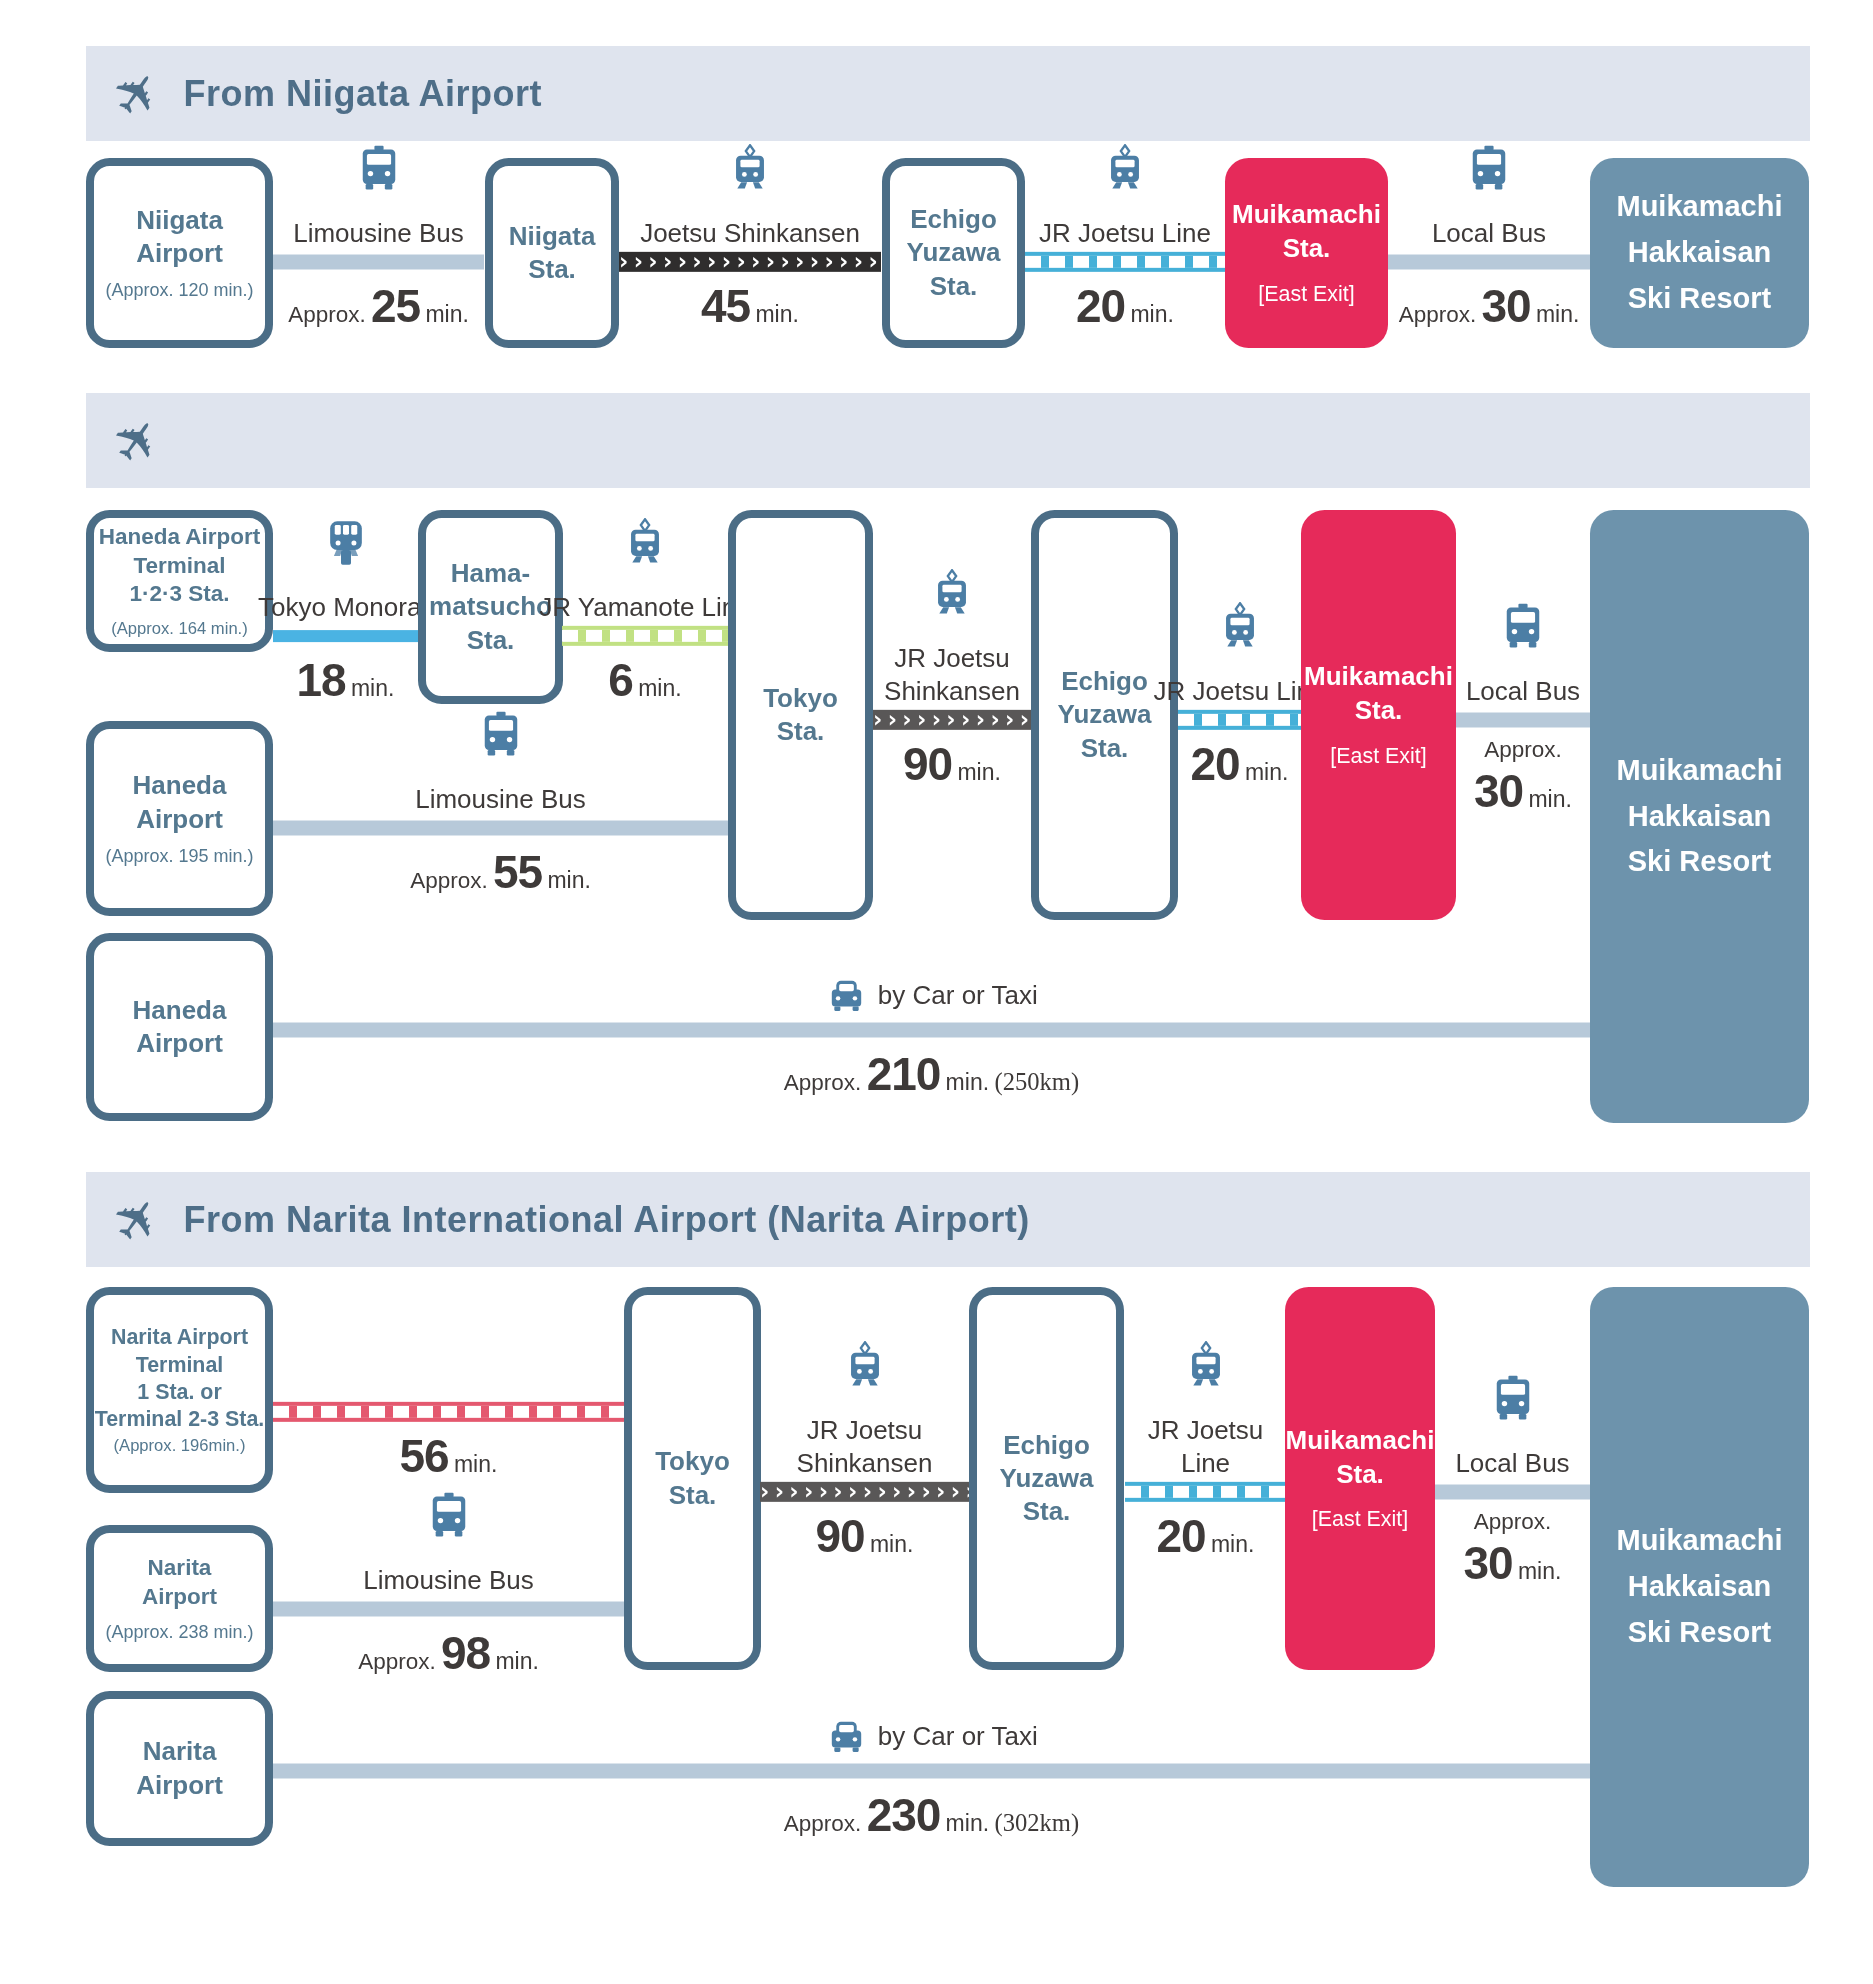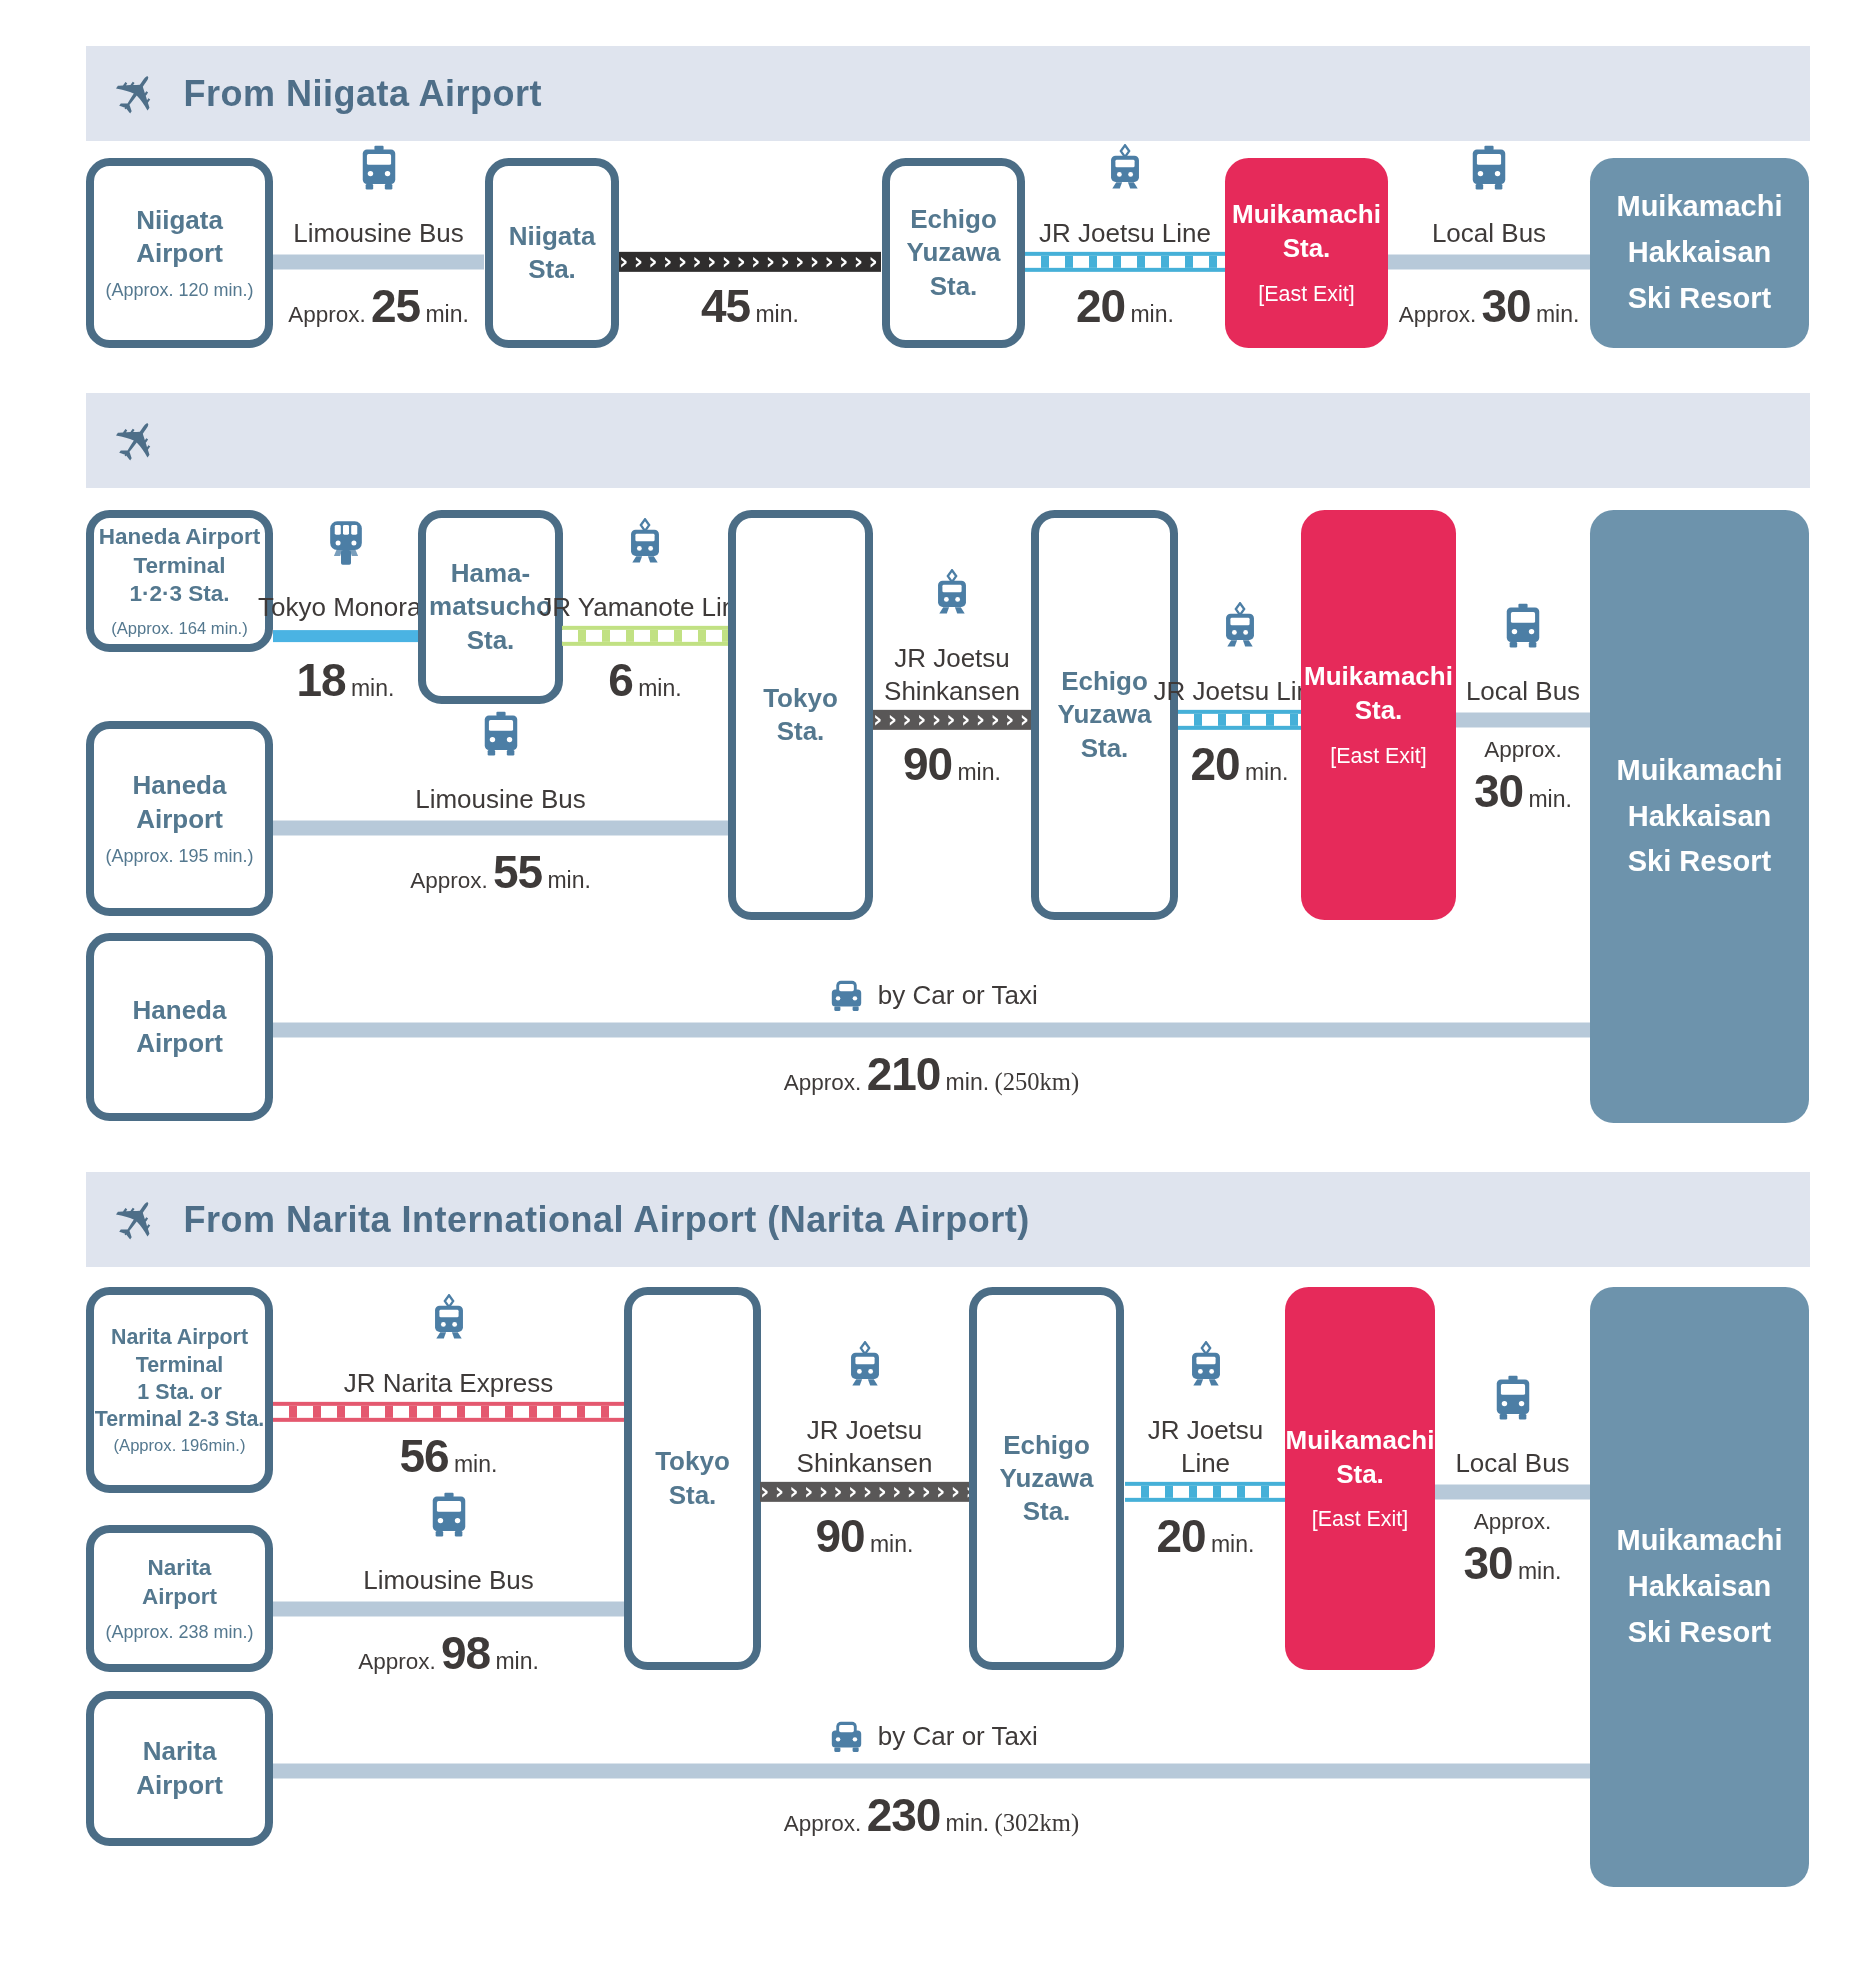--- a/index.html
+++ b/index.html
@@ -97,20 +97,36 @@
       </div>
         </div>
     </div>
 
     <div class="box" style="left:399px;top:0;width:134px;height:190px">
       <div class="bl">Niigata</div>
       <div class="bl">Sta.</div>
     </div>
 
     <div class="seg" style="left:533px;top:0;width:262px;height:190px;--lt:104px">
+      <div class="above">
+        <span class="icon">
+<svg viewBox="0 0 24 24" xmlns="http://www.w3.org/2000/svg">
+              <g fill="currentColor">
+<path d="M12 0.6 14 3.4 12 6.2 10 3.4z" fill="none" stroke="currentColor" stroke-width="1.1"></path>
+<rect x="5.3" y="5.6" width="13.4" height="12.6" rx="2.2"></rect>
+<rect x="7.4" y="7.6" width="9.2" height="3.6" rx="0.7" fill="#fff"></rect>
+<circle cx="9.3" cy="14.6" r="1.15" fill="#fff"></circle>
+                <circle cx="14.7" cy="14.6" r="1.15" fill="#fff"></circle>
+<path d="M7.8 18.4 5.9 21.4h3.6l1.1-3z"></path>
+                <path d="M16.2 18.4 18.1 21.4h-3.6l-1.1-3z"></path>
+</g>
+            </svg>
+</span>
+        <span class="label nw">Joetsu Shinkansen</span>
+      </div>
       <div class="line line-chev" style="--c:var(--shinkansenLine1)">››››››››››››››››››››››››››››››››››››››››</div>
       <div class="below">
           <div class="time">
         <span class="num">45</span>
         <span class="unit">min.</span>
       </div>
         </div>
     </div>
 
     <div class="box" style="left:796px;top:0;width:143px;height:190px">
@@ -436,36 +452,20 @@
   <div class="sec" style="top:1287px;height:601px">
     <div class="box" style="left:0;top:0;width:187px;height:206px">
       <div class="bl f40">Narita Airport</div>
       <div class="bl f40">Terminal</div>
       <div class="bl f40">1 Sta. or</div>
       <div class="bl f40">Terminal 2-3 Sta.</div>
       <div class="note" style="font-size:16.6px;margin-top:2.1px">(Approx. 196min.)</div>
     </div>
 
     <div class="seg" style="left:187px;top:0;width:351px;height:206px;--lt:125px">
-      <div class="above">
-        <span class="icon">
-<svg viewBox="0 0 24 24" xmlns="http://www.w3.org/2000/svg">
-              <g fill="currentColor">
-<path d="M12 0.6 14 3.4 12 6.2 10 3.4z" fill="none" stroke="currentColor" stroke-width="1.1"></path>
-<rect x="5.3" y="5.6" width="13.4" height="12.6" rx="2.2"></rect>
-<rect x="7.4" y="7.6" width="9.2" height="3.6" rx="0.7" fill="#fff"></rect>
-<circle cx="9.3" cy="14.6" r="1.15" fill="#fff"></circle>
-                <circle cx="14.7" cy="14.6" r="1.15" fill="#fff"></circle>
-<path d="M7.8 18.4 5.9 21.4h3.6l1.1-3z"></path>
-                <path d="M16.2 18.4 18.1 21.4h-3.6l-1.1-3z"></path>
-</g>
-            </svg>
-</span>
-        <span class="label nw">JR Narita Express</span>
-      </div>
       <div class="line line-dash" style="--c:var(--naritaExpressLine)"></div>
       <div class="below">
           <div class="time">
         <span class="num">56</span>
         <span class="unit">min.</span>
       </div>
         </div>
     </div>
 
     <div class="box" style="left:538px;top:0;width:137px;height:383px">

